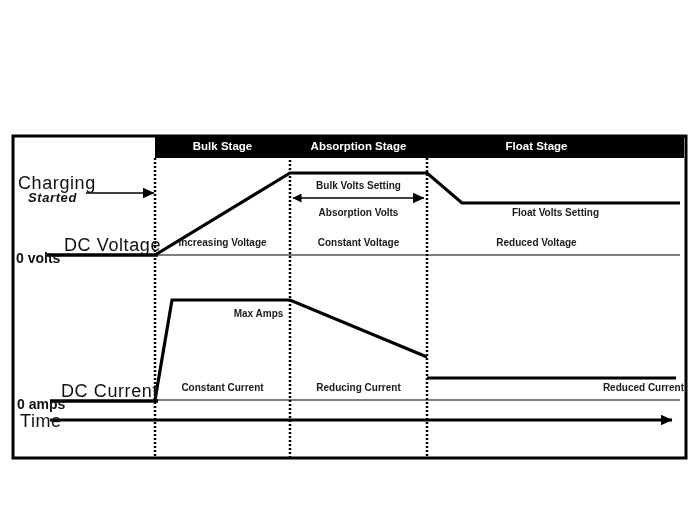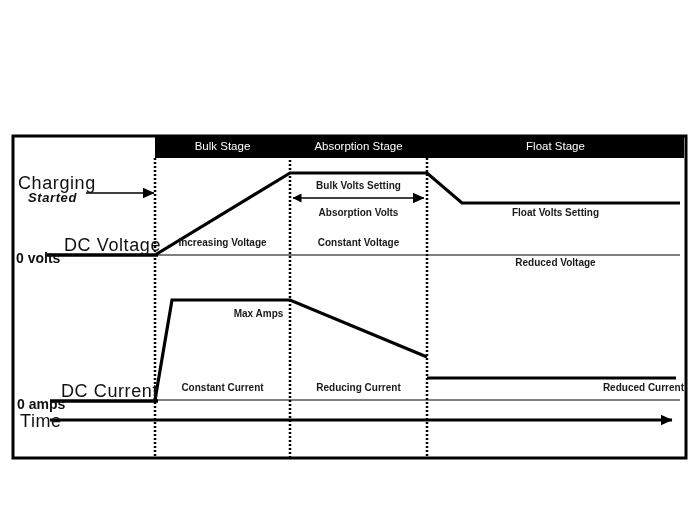--- a/index.html
+++ b/index.html
@@ -28,21 +28,21 @@
   }
   .lbl {
     position: absolute;
     white-space: nowrap;
     color: #111111;
     letter-spacing: 0px;
   }
   
   .stage-title {
     color: #ffffff;
-    font-weight: normal;
+    font-weight: bold;
     font-size: 11.5px;
     text-align: center;
   }
   
   .big-bold {
     font-weight: normal;
     font-size: 18px;
     letter-spacing: 0.6px;
   }
   .big-bold-italic {
@@ -102,36 +102,36 @@
 
     <line x1="86" y1="193" x2="154" y2="193" stroke="#000000" stroke-width="1.6" marker-end="url(#arrowBigR)"></line>
 
     <line x1="293" y1="198" x2="424" y2="198" stroke="#000000" stroke-width="1.6" marker-end="url(#arrowBigR)" marker-start="url(#arrowL)"></line>
 
     <line x1="50" y1="420" x2="672" y2="420" stroke="#000000" stroke-width="3.2" marker-end="url(#arrowBigR)"></line>
   </svg>
 
   <div class="lbl stage-title" style="left:155px; top:140px; width:135px;">Bulk Stage</div>
   <div class="lbl stage-title" style="left:290px; top:140px; width:137px;text-align:center;">Absorption Stage</div>
-  <div class="lbl stage-title" style="left:427px; top:140px; width:257px;">Float Stage</div>
+  <div class="lbl stage-title" style="left:408px; top:140px; width:257px;">Float Stage</div>
 
   <div class="lbl big-bold" style="left:18px; top:173px;">Charging</div>
   <div class="lbl big-bold-italic" style="left:28px; top:190px;">Started</div>
 
   <div class="lbl big-bold" style="left:64px; top:235px;">DC Voltage</div>
   <div class="lbl tiny-bold" style="left:16px; top:250px;">0 volts</div>
 
   <div class="lbl big-bold" style="left:61px; top:381px;">DC Current</div>
   <div class="lbl tiny-bold" style="left:17px; top:396px;">0 amps</div>
 
   <div class="lbl big-bold" style="left:20px; top:411px;">Time</div>
 
   <div class="lbl inner-note" style="left:155px; top:237px; width:135px;">Increasing Voltage</div>
   <div class="lbl inner-note" style="left:290px; top:237px; width:137px;text-align:center;">Constant Voltage</div>
-  <div class="lbl inner-note" style="left:427px; top:237px; width:257px;margin-top:20px;">Reduced Voltage</div>
+  <div class="lbl inner-note" style="left:408px; top:237px; width:257px;">Reduced Voltage</div>
 
   <div class="lbl inner-note" style="left:290px; top:180px; width:137px;">Bulk Volts Setting</div>
   <div class="lbl inner-note" style="left:290px; top:207px; width:137px;">Absorption Volts</div>
   <div class="lbl inner-note" style="left:427px; top:207px; width:257px;">Float Volts Setting</div>
   <div class="lbl inner-note" style="left:168px; top:308px; width:125px;padding-left:28px;">Max Amps</div>
 
   <div class="lbl inner-note" style="left:155px; top:382px; width:135px;">Constant Current</div>
   <div class="lbl inner-note" style="left:290px; top:382px; width:137px;">Reducing Current</div>
   <div class="lbl inner-note" style="left:427px; top:382px; width:257px;text-align:right;">Reduced Current</div>
 

